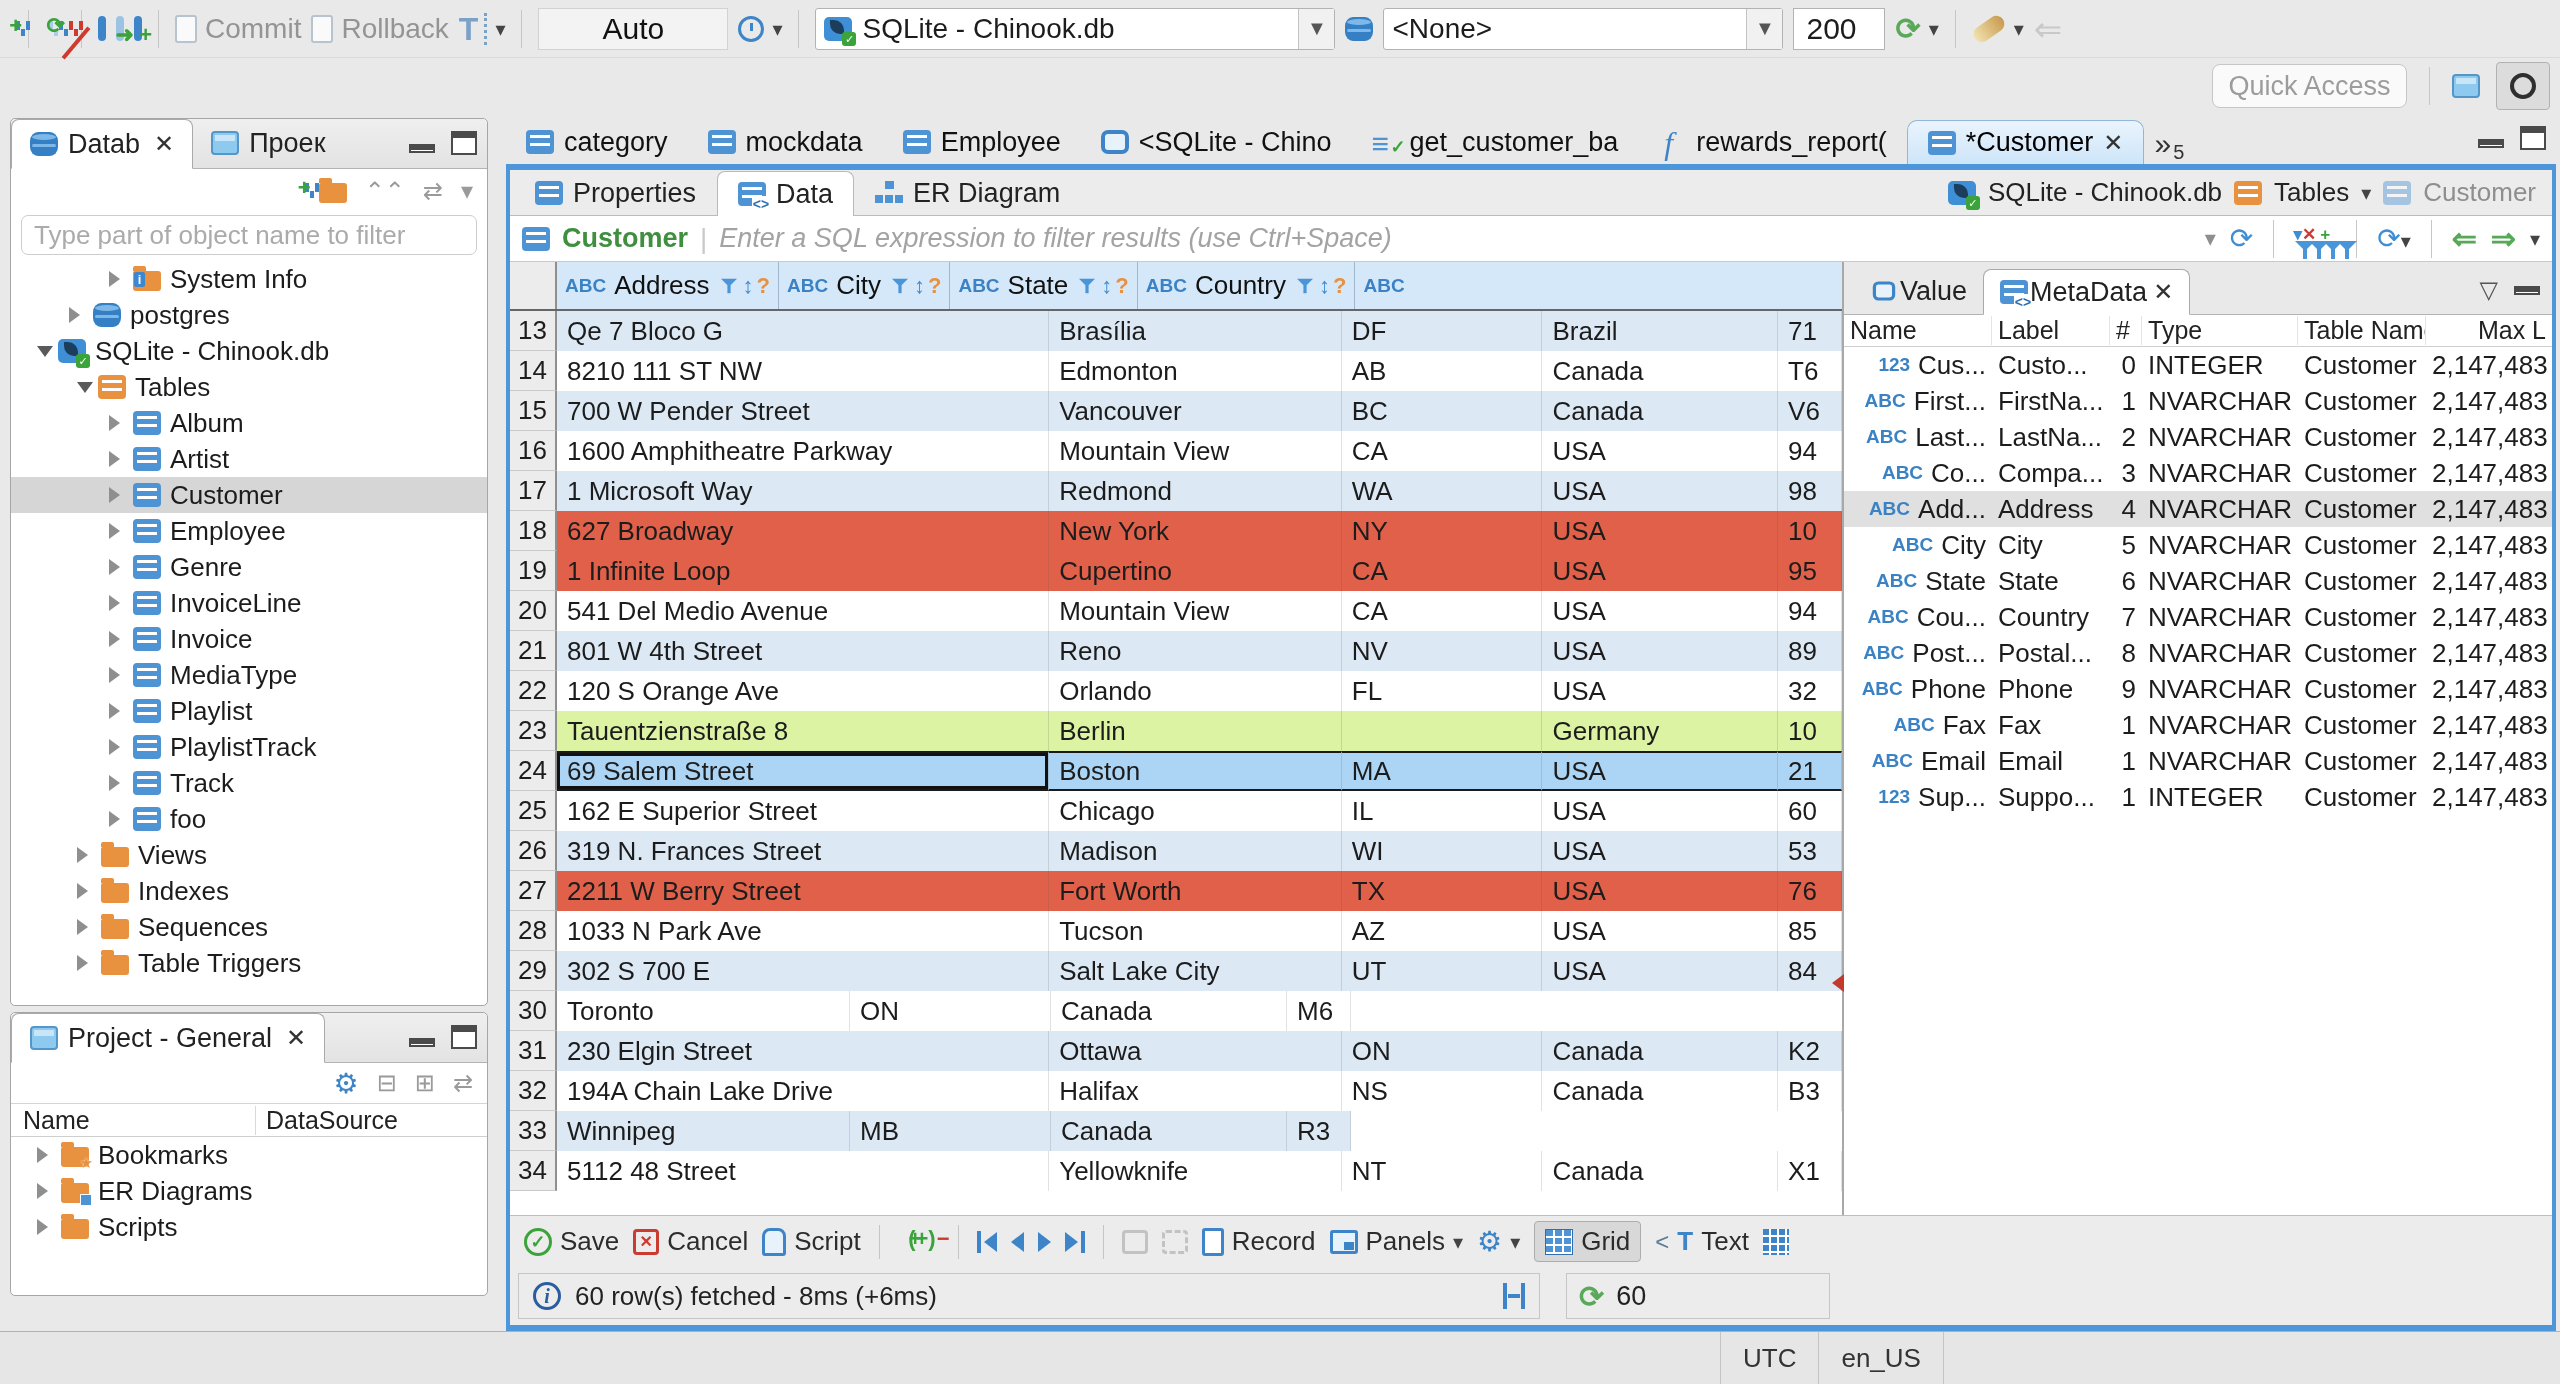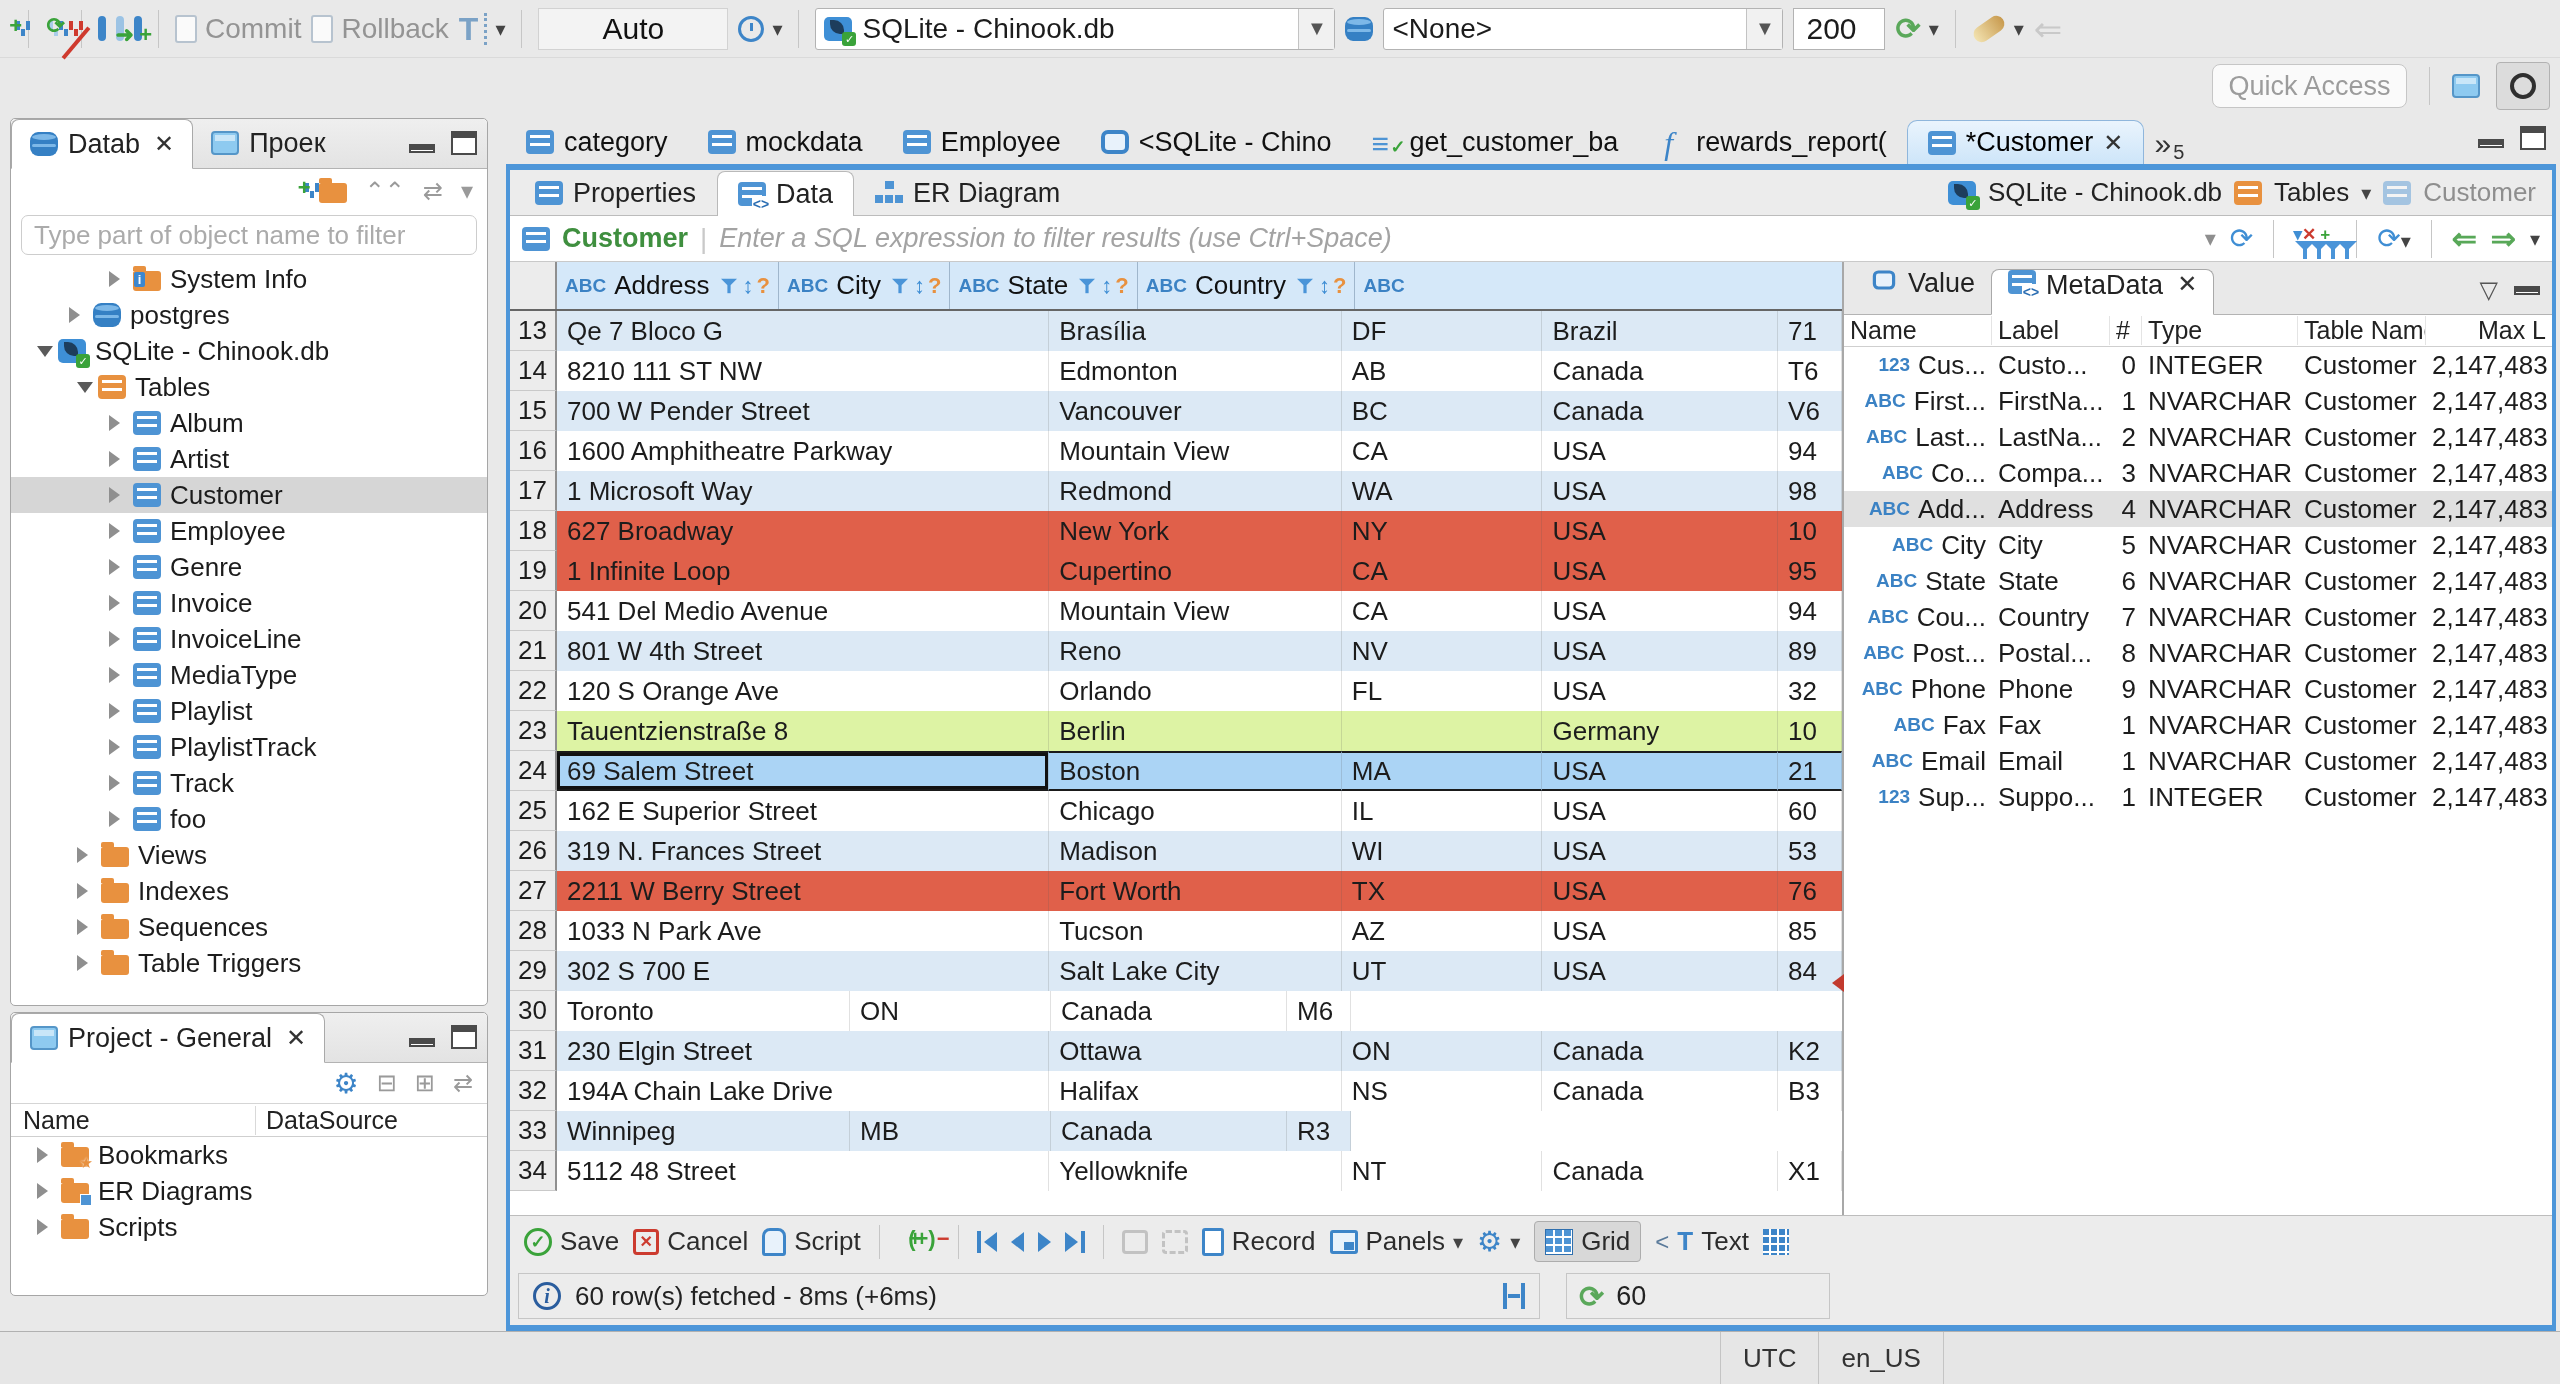--- a/index.html
+++ b/index.html
@@ -143,21 +143,21 @@
 .grow.stripe .dc{background:#dce9f5}
 .grow.plain .dc{background:#ffffff}
 .grow.red .dc{background:#e0604a}
 .grow.green .dc{background:#ddf3a4}
 .grow.selected .dc{background:#abd4f5;border-top:2px solid #1a1a1a;border-bottom:2px solid #1a1a1a}
 .grow.selected .dc.c0{box-shadow:inset 0 0 0 3px #111}
 .cursor-mark{position:absolute;right:-2px;top:712px;width:0;height:0;border:9px solid transparent;border-right:12px solid #c23a2e}
 
 .rpanel{flex:1 1 auto;display:flex;flex-direction:column;min-width:0}
 .rtabs{height:53px;background:#e9e9e9;border-bottom:1px solid #b3b3b3;display:flex;align-items:flex-end;padding-left:10px;position:relative;flex:none}
-.rtab{display:flex;gap:10px;height:46px;padding:0 16px;font-size:27px;color:#222}
+.rtab{display:flex;align-items:center;gap:2px;height:46px;padding:0 16px;font-size:27px;color:#222}
 .rtab.active{background:#fff;border:1px solid #a9a9a9;border-bottom:1px solid #fff;border-radius:8px 8px 0 0;margin-bottom:-1px}
 .rtabbtns{position:absolute;right:12px;top:14px;display:flex;gap:16px;align-items:center;color:#555;font-size:24px}
 .mhead{display:flex;height:32px;border-bottom:1px solid #cfcfcf;font-size:25px;color:#222;align-items:center;flex:none}
 .mh{padding:0 6px;border-right:1px solid #e4e4e4;white-space:nowrap;overflow:hidden}
 .m0{width:148px}.m1{width:118px}.m2{width:32px}.m3{width:156px}.m4{width:128px}.m5{flex:1;text-align:right;border-right:none}
 .mrow{display:flex;height:36px;align-items:center;font-size:26px}
 .mrow.sel{background:#e0e0e0}
 .mc{padding:0 6px;white-space:nowrap;overflow:hidden}
 .mname{display:flex;align-items:center;gap:8px;justify-content:flex-end}
 
@@ -322,26 +322,26 @@
       <span class="ttxt">Employee</span>
     </div>
       <div class="titem i3">
       <span class="arr collapsed"></span>
       <span class="ic table"></span>
       <span class="ttxt">Genre</span>
     </div>
       <div class="titem i3">
       <span class="arr collapsed"></span>
       <span class="ic table"></span>
+      <span class="ttxt">InvoiceLine</span>
+    </div>
+      <div class="titem i3">
+      <span class="arr collapsed"></span>
+      <span class="ic table"></span>
       <span class="ttxt">Invoice</span>
-    </div>
-      <div class="titem i3">
-      <span class="arr collapsed"></span>
-      <span class="ic table"></span>
-      <span class="ttxt">InvoiceLine</span>
     </div>
       <div class="titem i3">
       <span class="arr collapsed"></span>
       <span class="ic table"></span>
       <span class="ttxt">MediaType</span>
     </div>
       <div class="titem i3">
       <span class="arr collapsed"></span>
       <span class="ic table"></span>
       <span class="ttxt">Playlist</span>

